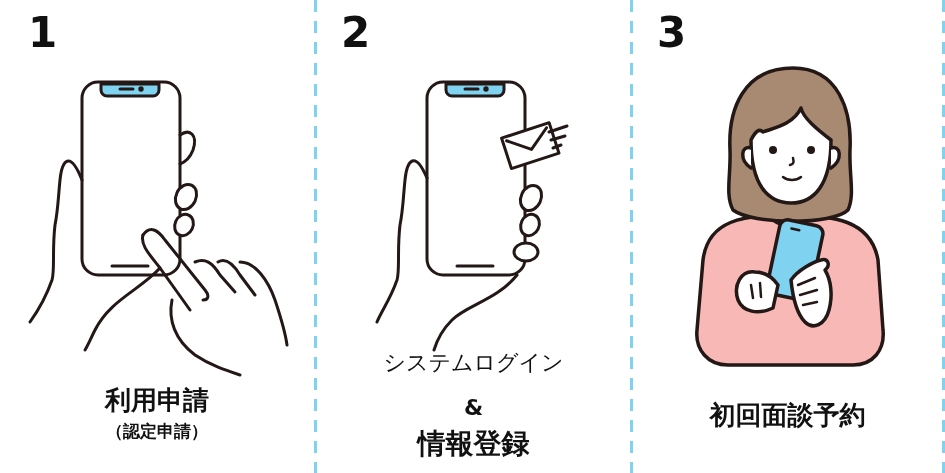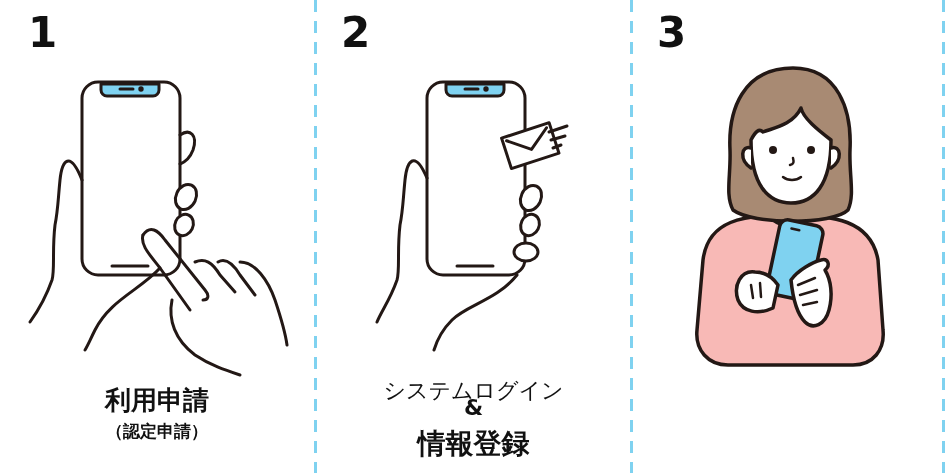--- a/index.html
+++ b/index.html
@@ -66,21 +66,21 @@
     <line x1="234" y1="140" x2="248" y2="136"></line>
     <line x1="236" y1="148" x2="244" y2="145"></line>
 
     <path d="M110 178 C98 150 90 160 88 180 C86 200 86 210 83 225 C80 250 83 270 80 280 C73 300 65 310 60 322"></path>
 
     <ellipse cx="214" cy="198" rx="10" ry="13" transform="rotate(25 214 198)" fill="#fff"></ellipse>
     <ellipse cx="213" cy="225" rx="9" ry="11" transform="rotate(25 213 225)" fill="#fff"></ellipse>
     <ellipse cx="209" cy="252" rx="12" ry="9" fill="#fff"></ellipse>
     <path d="M200 275 C180 300 150 305 135 320 C125 330 120 340 117 350"></path>
   </svg>
-  <div class="caption cap-mid" style="top:376px;">システムログイン</div>
+  <div class="caption cap-mid" style="top:348px;">システムログイン</div>
   <div class="caption cap-mid" style="top:395px;font-weight:bold;">&amp;</div>
   <div class="caption cap-main" style="top:425px;font-size:28px;">情報登録</div>
 </div>
 
 <div class="panel" style="left:633px;width:309px;">
   <div class="step-num" style="left:24px;">3</div>
   <svg width="309" height="370" viewBox="0 0 309 370" style="left:0;top:0;" stroke="#231815" stroke-width="3.5" stroke-linecap="round" stroke-linejoin="round">
 
     <path d="M70 260 C75 220 110 215 155 215 C200 215 238 220 245 260 L250 330 C252 350 240 365 220 365 L95 365 C75 365 62 350 64 330 Z" fill="#f8b9b6"></path>
 
@@ -103,13 +103,14 @@
       <rect x="140" y="222" width="44" height="76" rx="8" fill="#7fd2f0"></rect>
       <line x1="152" y1="230" x2="160" y2="230" stroke-width="2.5"></line>
     </g>
 
     <path d="M122 272 C108 270 100 285 105 300 C110 312 125 315 140 308 L145 285 C140 278 132 272 122 272 Z" fill="#fff"></path>
     <path d="M118 285 L120 298 M127 283 L128 297" stroke-width="2.5"></path>
 
     <path d="M158 280 C165 270 180 262 188 260 C195 258 198 265 192 270 C198 280 200 295 196 310 C192 325 180 330 172 322 C165 315 160 300 158 280 Z" fill="#fff"></path>
     <path d="M165 285 L182 278 M167 295 L184 290 M170 305 L184 302" stroke-width="2.5"></path>
   </svg>
+  <div class="caption cap-main" style="top:398px;">初回面談予約</div>
 </div>
 
 </body></html>

